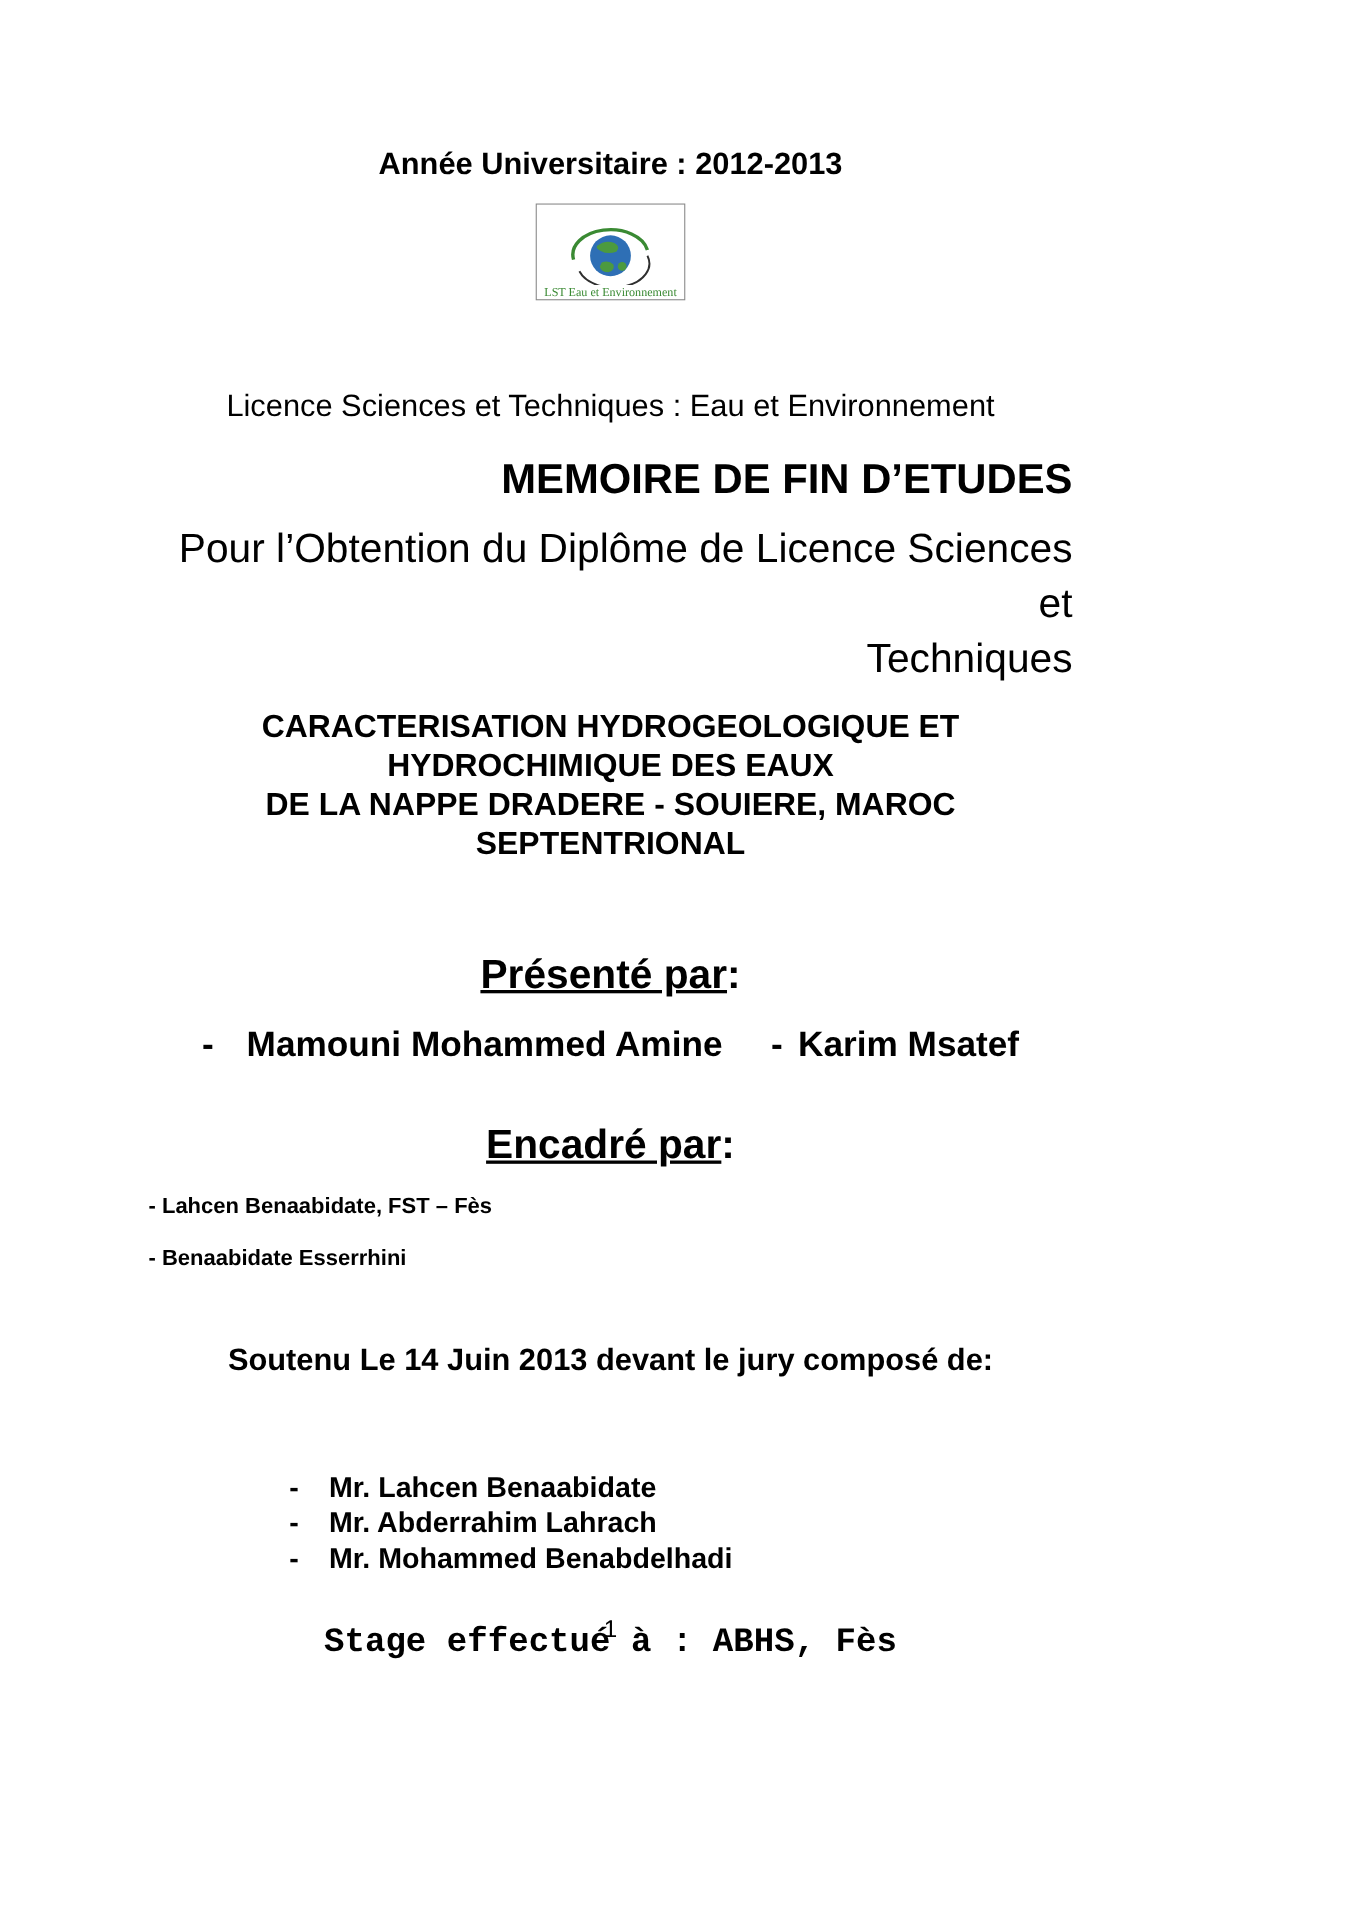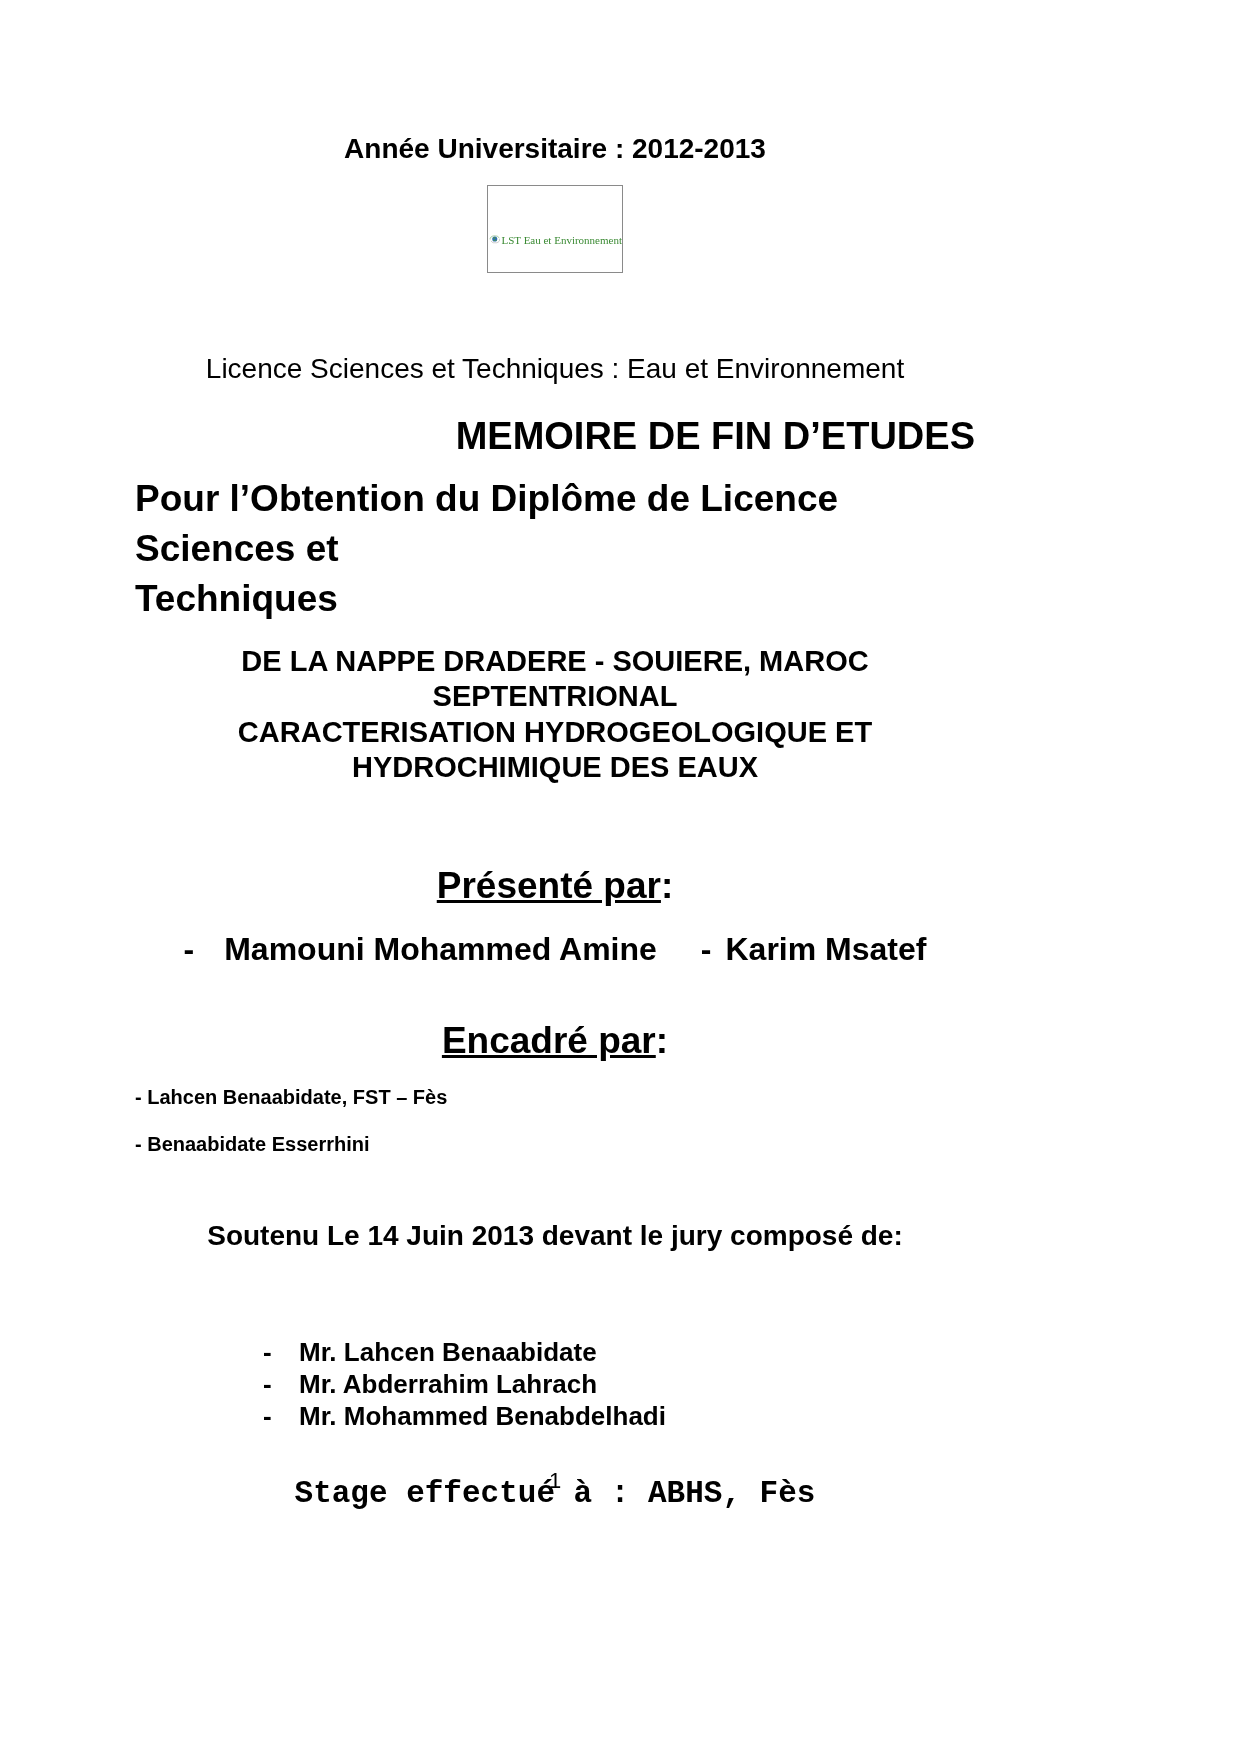--- a/index.html
+++ b/index.html
@@ -30,21 +30,21 @@
     text-align: center;
   }
 
   .logo-box {
     margin: 20px auto 0 auto;
     width: 136px;
     height: 88px;
     border: 1px solid #8a8a8a;
     box-sizing: border-box;
     display: flex;
-    flex-direction: row;
+    flex-direction: column;
     align-items: center;
     justify-content: flex-end;
     padding-top: 20px;
   }
   .logo-globe { display: block; }
   .logo-caption {
     font-size: 11px;
     color: #3a8a33;
     white-space: nowrap;
     margin-top: 1px;
@@ -59,23 +59,23 @@
   }
   .memoir-title {
     margin-top: 30px;
     font-size: 38px;
     font-weight: bold;
     text-align: right;
   }
   .diploma-title {
     margin-top: 16px;
     font-size: 37px;
-    font-weight: bold;
+    font-weight: normal;
     line-height: 1.35;
-    text-align: left;
+    text-align: right;
   }
   .thesis-title {
     margin-top: 20px;
     font-size: 29px;
     font-weight: bold;
     line-height: 1.22;
     text-align: center;
   }
 
   .section-heading {
@@ -171,22 +171,22 @@
     <div class="program-title">Licence Sciences et Techniques : Eau et Environnement</div>
 
     <div class="memoir-title">MEMOIRE DE FIN D’ETUDES</div>
 
     <div class="diploma-title">
       <div>Pour l’Obtention du Diplôme de Licence Sciences et</div>
       <div>Techniques</div>
     </div>
 
     <div class="thesis-title">
+      <div>CARACTERISATION HYDROGEOLOGIQUE ET HYDROCHIMIQUE DES EAUX</div>
       <div>DE LA NAPPE DRADERE - SOUIERE, MAROC SEPTENTRIONAL</div>
-      <div>CARACTERISATION HYDROGEOLOGIQUE ET HYDROCHIMIQUE DES EAUX</div>
     </div>
 
     <div class="section-heading">
       <span class="underlined">Présenté par</span><span>:</span>
     </div>
 
     <div class="authors-line">
       <span class="author-dash">-</span>
       <span class="author-name">Mamouni Mohammed Amine</span>
       <span class="author-dash second">-</span>

